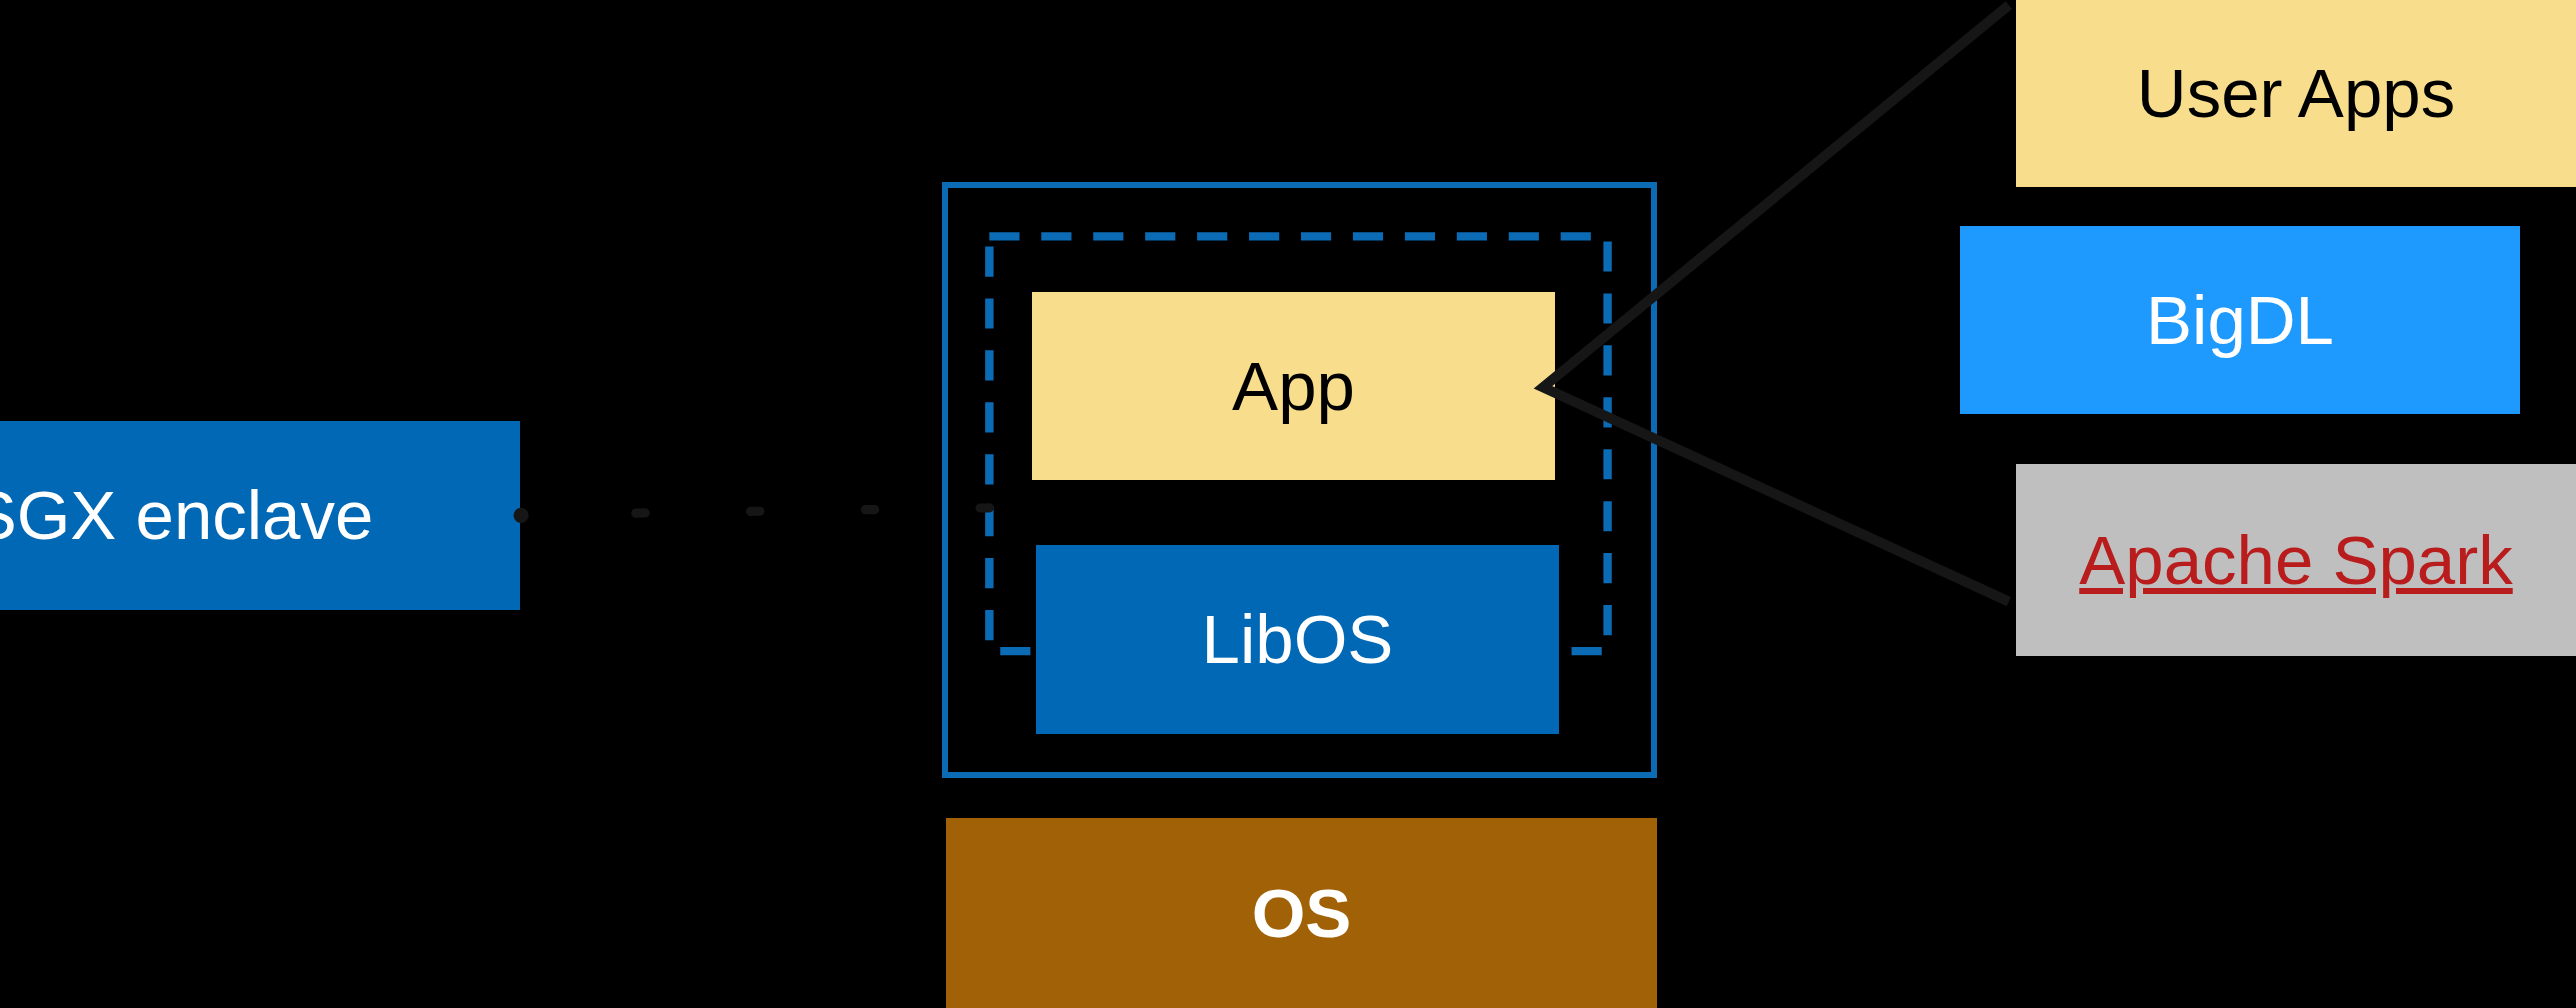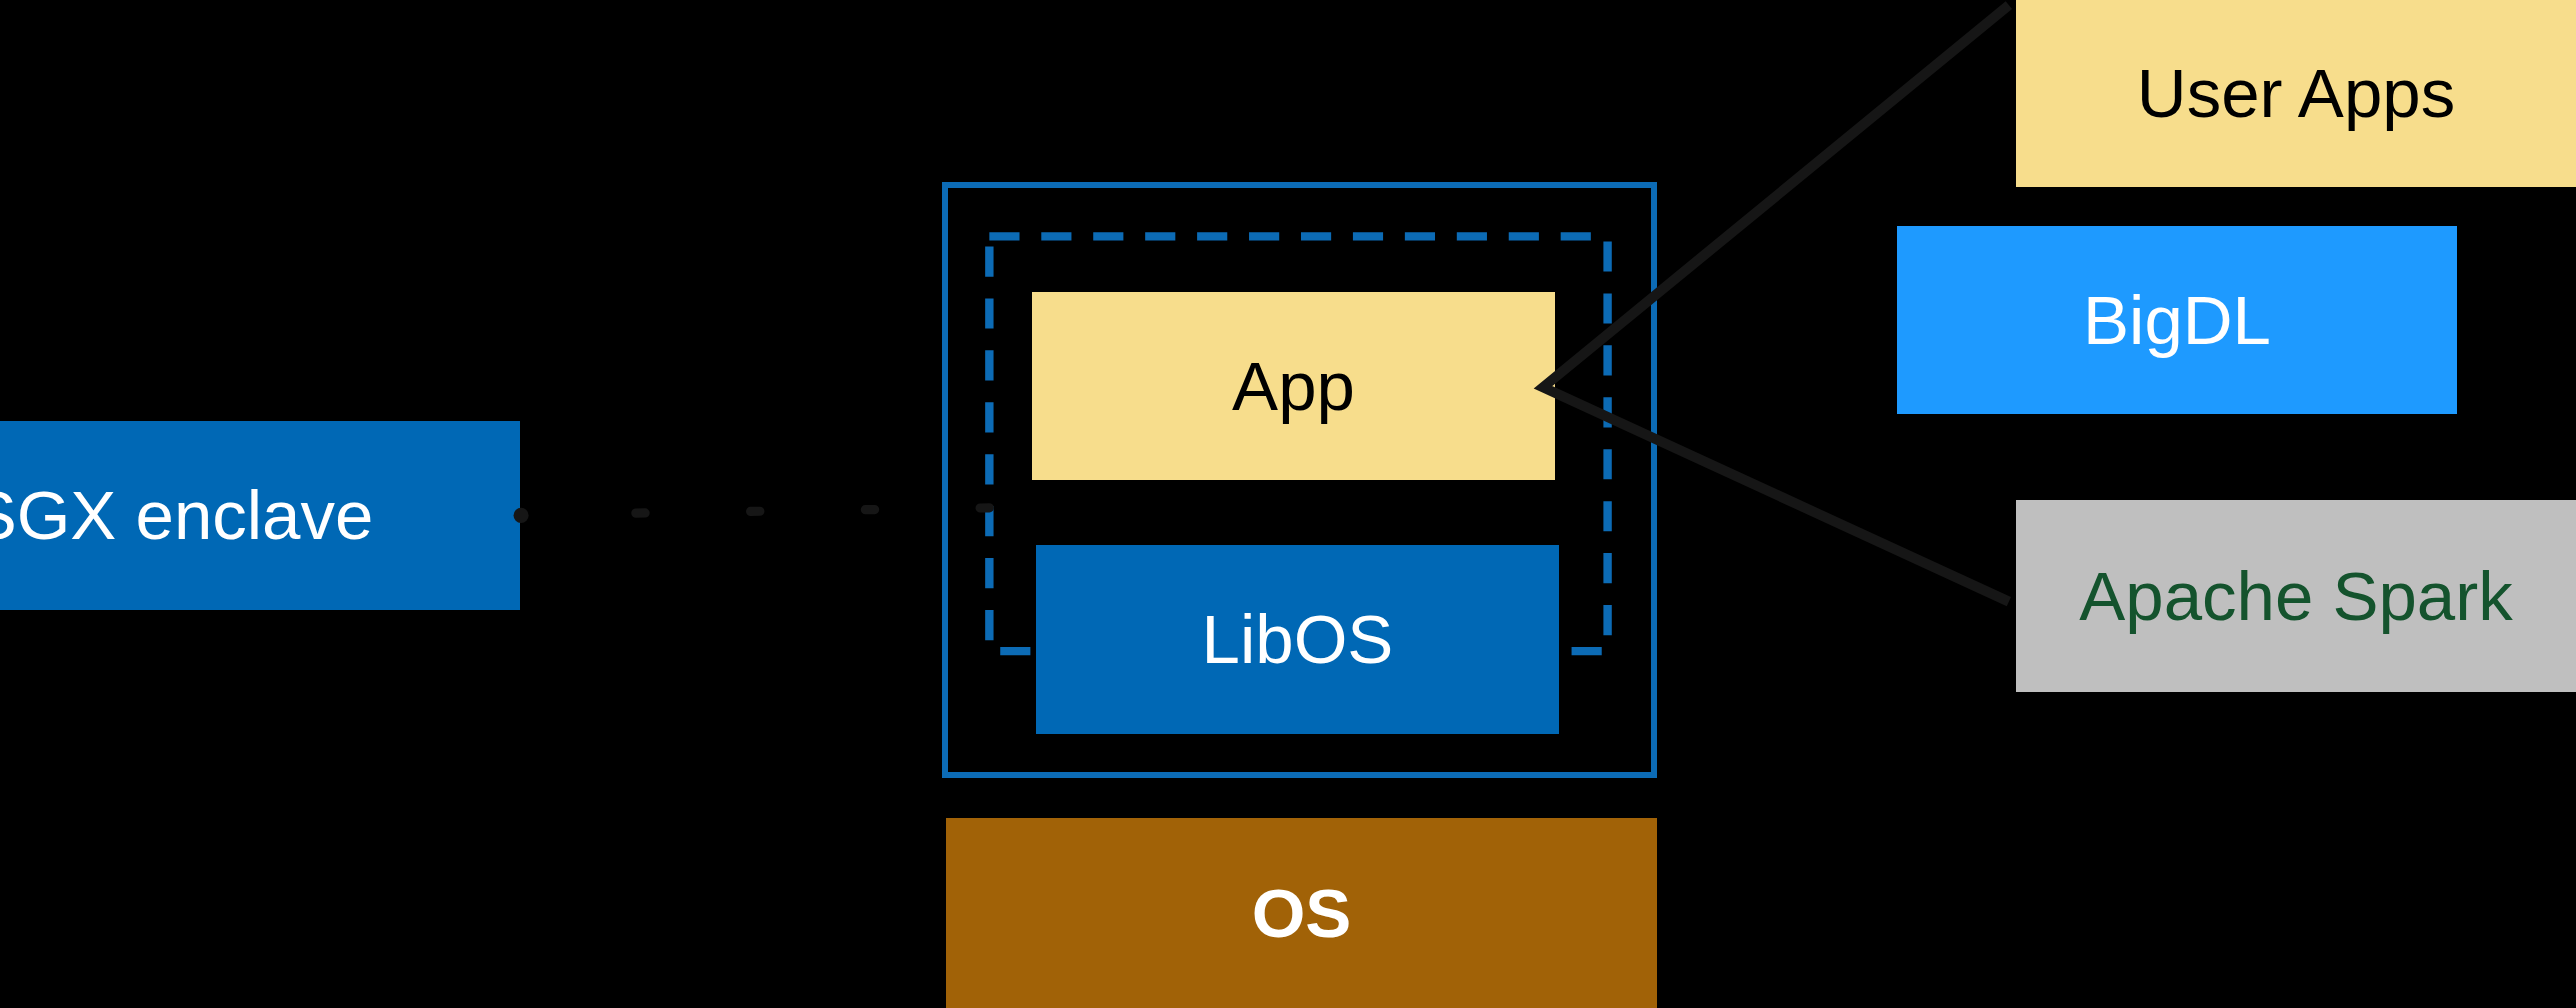--- a/index.html
+++ b/index.html
@@ -38,26 +38,26 @@
   .os{
     left:946px;top:818px;width:711px;height:191px;
     background:#a16207;color:#ffffff;font-weight:bold;
   }
   
   .userapps{
     left:2016px;top:0px;width:560px;height:187px;
     background:#F7DD8C;color:#000000;
   }
   .bigdl{
-    left:1897px;top:226px;width:560px;height:188px;
+    left:1960px;top:226px;width:560px;height:188px;
     background:#1E9AFF;color:#ffffff;
   }
   .spark{
-    left:2016px;top:500px;width:560px;height:192px;
-    background:#BFBFBF;color:#14532d;
+    left:2016px;top:464px;width:560px;height:192px;
+    background:#BFBFBF;color:#b91c1c;text-decoration:underline;
   }
   svg.layer{
     position:absolute;left:0;top:0;width:2576px;height:1009px;
     pointer-events:none;
   }
 </style>
 </head>
 <body>
 
 <div id="canvas">

